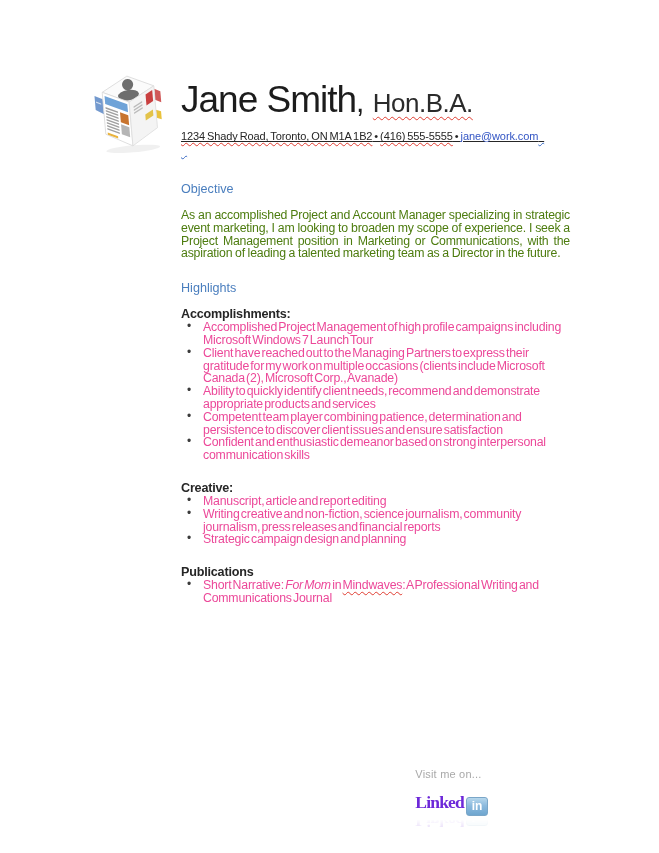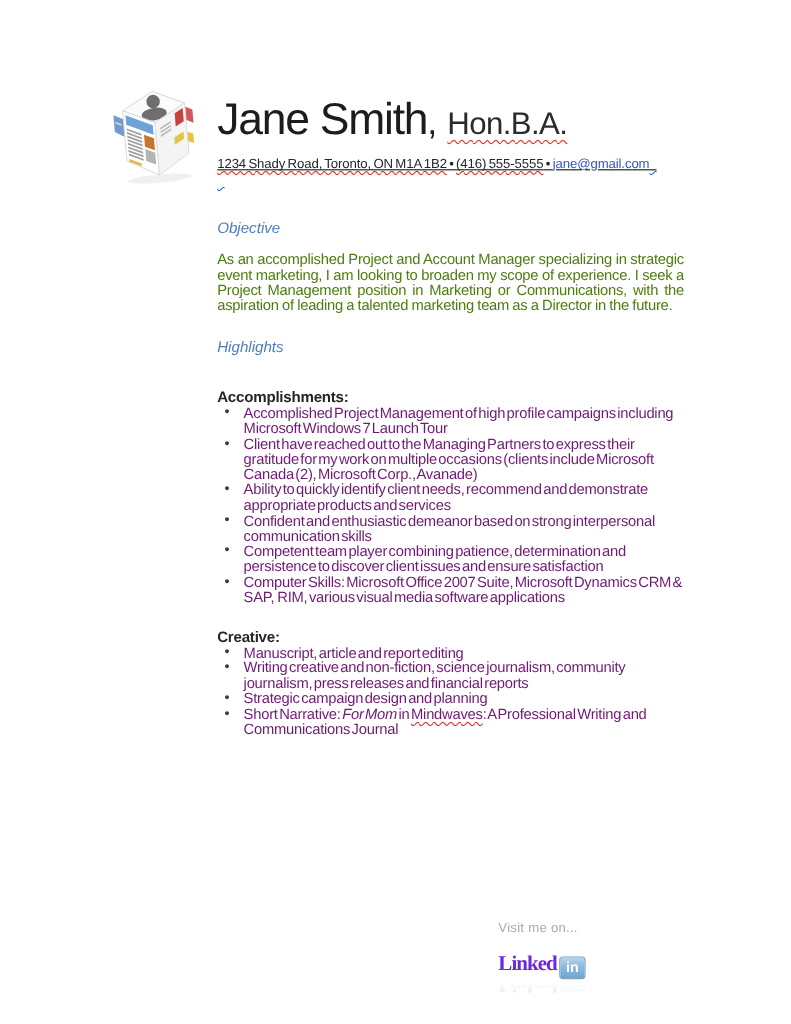--- a/index.html
+++ b/index.html
@@ -19,29 +19,29 @@
     text-underline-offset:4px;text-decoration-skip-ink:none;}
   .contact-line{margin-top:3px;font-size:11px;line-height:13px;color:#262626;
     text-decoration:underline;text-decoration-thickness:1px;letter-spacing:-0.1px;word-spacing:-1px;}
   .misspell{text-decoration:underline wavy #e03c31;text-decoration-thickness:1px;
     text-underline-offset:2px;text-decoration-skip-ink:none;}
   .email{color:#3355c4;cursor:pointer;}
   .blue-squiggle{text-decoration:underline wavy #3a6bc4;text-decoration-thickness:1px;
     text-underline-offset:2px;text-decoration-skip-ink:none;}
   .squiggle-line{height:14px;font-size:11px;line-height:13px;}
   
-  .sec-head{font-size:12.6px;line-height:13px;color:#4a7ebe;font-weight:400;font-style:italic;}
+  .sec-head{font-size:12.6px;line-height:13px;color:#4a7ebe;font-weight:400;}
   .m-objective{margin-top:26px;}
   .objective-body{margin-top:13px;font-size:12.3px;line-height:12.8px;
     text-align:justify;letter-spacing:-0.2px;word-spacing:-0.5px;color:#4d7c0f;}
   .m-highlights{margin-top:22px;}
   .subhead{font-size:12.6px;line-height:13px;font-weight:700;color:#262626;letter-spacing:-0.2px;}
-  .m-accomplishments{margin-top:29px;}
+  .m-accomplishments{margin-top:13px;}
   ul.blist{list-style:none;margin:0;padding:0;font-size:12.3px;line-height:12.8px;
-    letter-spacing:-0.2px;word-spacing:-2px;color:#701a75;}
+    letter-spacing:-0.2px;word-spacing:-2px;color:#ec4899;}
   ul.blist li{position:relative;padding-left:22px;}
   ul.blist li::before{content:"\2022";position:absolute;left:6px;top:-1px;font-size:12px;color:#3b3b3b;}
   .btxt{white-space:pre-wrap;}
   .m-list-acc{margin-top:17px;}
   .m-skills{margin-top:23px;}
   .m-list-skills{margin-top:15px;}
   .m-creative{margin-top:20px;}
   .m-list-creative{margin-top:13px;}
   .m-publications{margin-top:20px;}
   .m-list-pub{margin-top:13px;}
@@ -111,49 +111,49 @@
       </g>
     </svg>
   </div>
 
   <div class="content">
 
     <div class="name-line">
       <span class="name">Jane Smith</span><span class="name-sep">, </span><span class="credential">Hon.B.A.</span>
     </div>
     <div class="contact-line">
-      <span class="misspell">1234 Shady Road, Toronto, ON M1A 1B2</span><span> • </span><span class="misspell">(416) 555-5555</span><span> • </span><a class="email">jane@gmail.com</a><span class="blue-squiggle">&nbsp;&nbsp;&nbsp;</span>
+      <span class="misspell">1234 Shady Road, Toronto, ON M1A 1B2</span><span> • </span><span class="misspell">(416) 555-5555</span><span> • </span><a class="email">jane@work.com</a><span class="blue-squiggle">&nbsp;&nbsp;&nbsp;</span>
     </div>
     <div class="squiggle-line"><span class="blue-squiggle">&nbsp;&nbsp;</span></div>
 
     <div class="sec-head m-objective">Objective</div>
     <div class="objective-body">As an accomplished Project and Account Manager specializing in strategic event marketing, I am looking to broaden my scope of experience. I seek a Project Management position in Marketing or Communications, with the aspiration of leading a talented marketing team as a Director in the future.</div>
 
     <div class="sec-head m-highlights">Highlights</div>
 
     <div class="subhead m-accomplishments">Accomplishments:</div>
     <ul class="blist m-list-acc">
       <li><span class="btxt">Accomplished Project Management of high profile campaigns including Microsoft Windows 7 Launch Tour</span></li>
       <li><span class="btxt">Client have reached out to the Managing Partners to express their gratitude for my work on multiple occasions (clients include Microsoft Canada (2), Microsoft Corp., Avanade)</span></li>
     </ul>
 
     <ul class="blist m-list-skills">
       <li><span class="btxt">Ability to quickly identify client needs, recommend and demonstrate appropriate products and services</span></li>
+      <li><span class="btxt">Competent team player combining patience, determination and persistence to discover client issues and ensure satisfaction</span></li>
       <li><span class="btxt">Confident and enthusiastic demeanor based on strong interpersonal communication skills</span></li>
-      <li><span class="btxt">Competent team player combining patience, determination and persistence to discover client issues and ensure satisfaction</span></li>
-      <li><span class="btxt">Computer Skills: Microsoft Office 2007 Suite, Microsoft Dynamics CRM &amp; SAP,  RIM, various visual media software applications</span></li>
     </ul>
 
     <div class="subhead m-creative">Creative:</div>
     <ul class="blist m-list-creative">
       <li><span class="btxt">Manuscript, article and report editing</span></li>
       <li><span class="btxt">Writing creative and non-fiction, science journalism, community journalism, press releases and financial reports</span></li>
       <li><span class="btxt">Strategic campaign design and planning</span></li>
     </ul>
 
+    <div class="subhead m-publications">Publications</div>
     <ul class="blist m-list-pub">
       <li><span class="btxt"><span>Short Narrative: </span><span class="italic">For Mom</span><span> in </span><span class="journal-misspell">Mindwaves</span><span>: A Professional Writing and Communications Journal</span></span></li>
     </ul>
 
   </div>
 
   <div class="footer">
     <div class="visit">Visit me on...</div>
     <div class="li-row">
       <span class="li-word">Linked</span><span class="li-badge">in</span>

